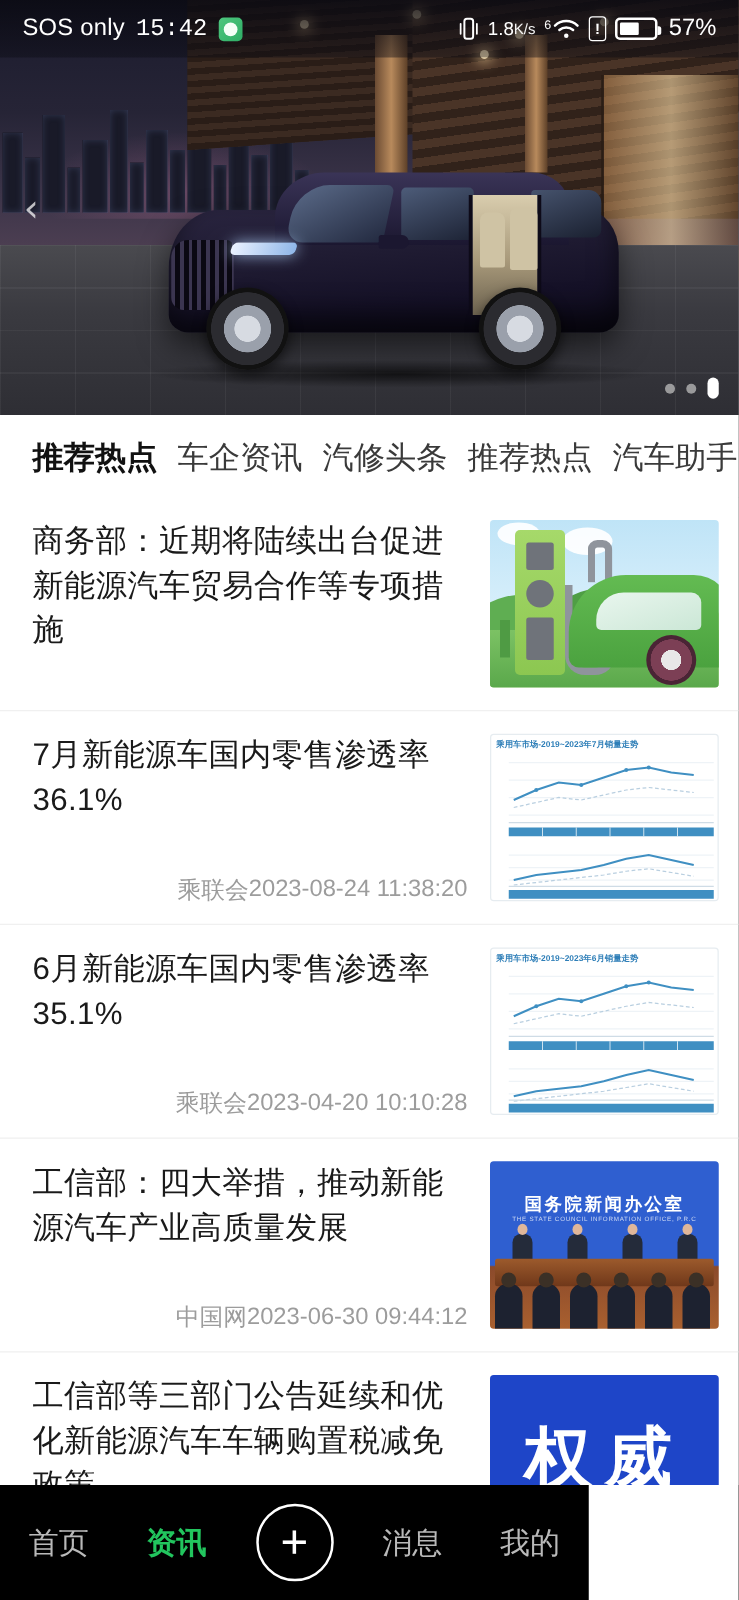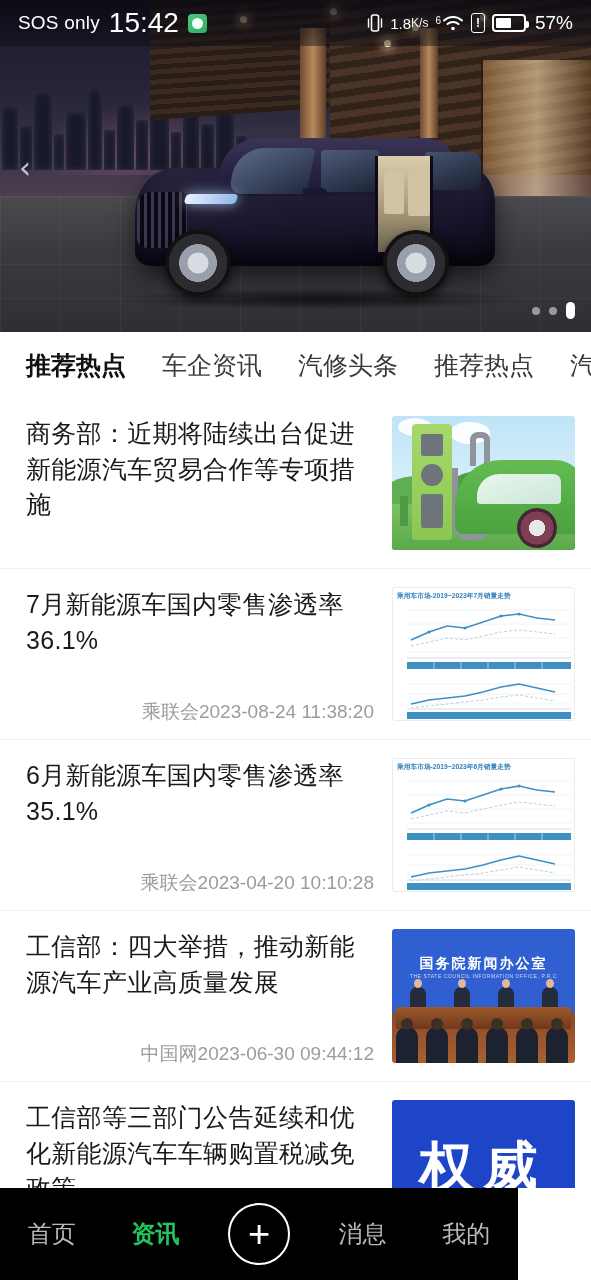--- a/index.html
+++ b/index.html
@@ -138,21 +138,21 @@
 
   
   .statusbar {
     position: absolute; top: 0; left: 0; width: 591px; height: 46px;
     display: flex; align-items: center; justify-content: space-between;
     padding: 0 18px; color: #fff; z-index: 20;
     background: linear-gradient(180deg, rgba(10,10,18,.86), rgba(10,10,18,.42));
   }
   .sb-left { display: flex; align-items: center; gap: 9px; }
   .sb-carrier { font-size: 19px; letter-spacing: .2px; }
-  .sb-clock { font-size: 28px; font-weight: 500; }
+  .sb-clock { font-size: 19px; font-weight: 500; font-family: Liberation Mono, monospace; }
   .sb-appicon {
     width: 19px; height: 19px; border-radius: 4px;
     background: linear-gradient(135deg,#4ec77e,#2fae66);
     position: relative;
   }
   .sb-appicon::after {
     content:""; position:absolute; left:4px; top:4px; width:11px; height:11px;
     border-radius:50%; background:#f4fff7;
   }
   .sb-right { display: flex; align-items: center; gap: 7px; }
@@ -174,21 +174,21 @@
   .battery::after {
     content: ""; position: absolute; right: -5px; top: 5px; width: 3px; height: 7px;
     background: #fff; border-radius: 0 2px 2px 0;
   }
   .battery i { display: block; height: 100%; background: #fff; border-radius: 1px; }
   .sb-pct { font-size: 19px; margin-left: 2px; }
 
   
   .tabs {
     position: absolute; top: 332px; left: 0; width: 591px; height: 66px;
-    display: flex; align-items: center; gap: 36px; padding-left: 26px;
+    display: flex; align-items: center; gap: 16px; padding-left: 26px;
     background: #fff; overflow: hidden; white-space: nowrap;
   }
   .tab { font-size: 25px; color: #3a3a3a; flex: 0 0 auto; }
   .tab.active { font-weight: bold; color: #111; }
 
   
   .list { position: absolute; top: 398px; left: 0; width: 591px; height: 790px; background: #fff; overflow: hidden; }
   .news {
     position: relative; display: flex; align-items: flex-start; gap: 14px;
     padding: 18px 16px 14px 26px; border-bottom: 1px solid #f0f0f0;
@@ -283,21 +283,21 @@
   .t-auth {
     background: #1e45c8; display: flex; align-items: center; justify-content: center;
   }
   .t-auth span {
     color: #fff; font-size: 54px; font-weight: bold; letter-spacing: 10px;
     font-family: "Liberation Serif", "DejaVu Serif", serif;
   }
 
   
   .bottomnav {
-    position: absolute; left: 0; bottom: 0; width: 518px; height: 92px;
+    position: absolute; left: 0; bottom: 0; width: 471px; height: 92px;
     background: #000; display: flex; align-items: center; z-index: 30;
   }
   .nav-item {
     flex: 1; text-align: center; color: #b9b9b9; font-size: 24px;
   }
   .nav-item.active { color: #22c55e; font-weight: bold; }
   .nav-add { flex: 1; display: flex; align-items: center; justify-content: center; }
   .nav-add .circle {
     width: 62px; height: 62px; border-radius: 50%; border: 2.5px solid #fff;
     display: flex; align-items: center; justify-content: center;

